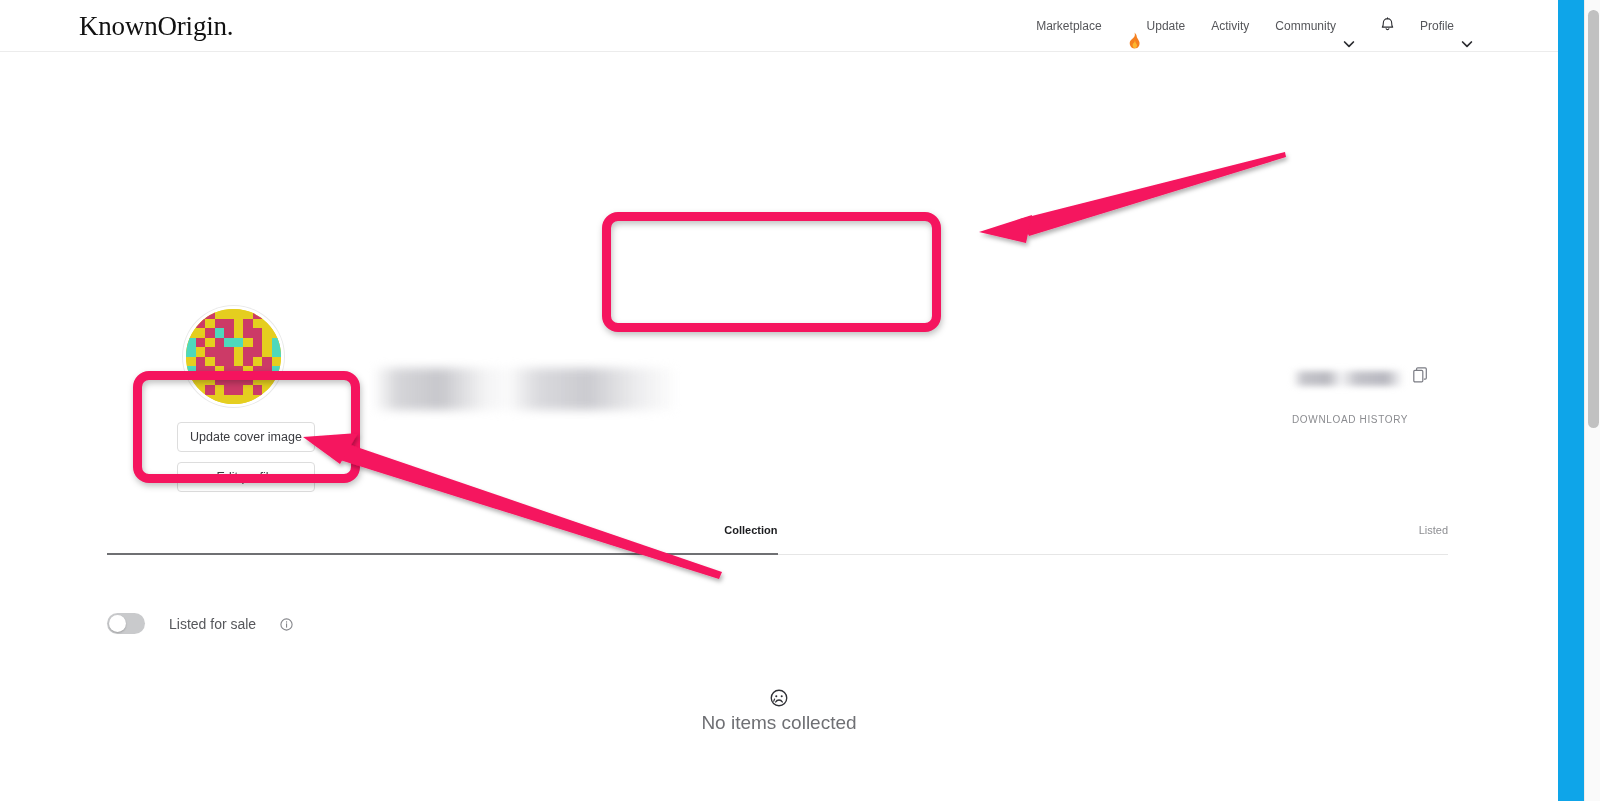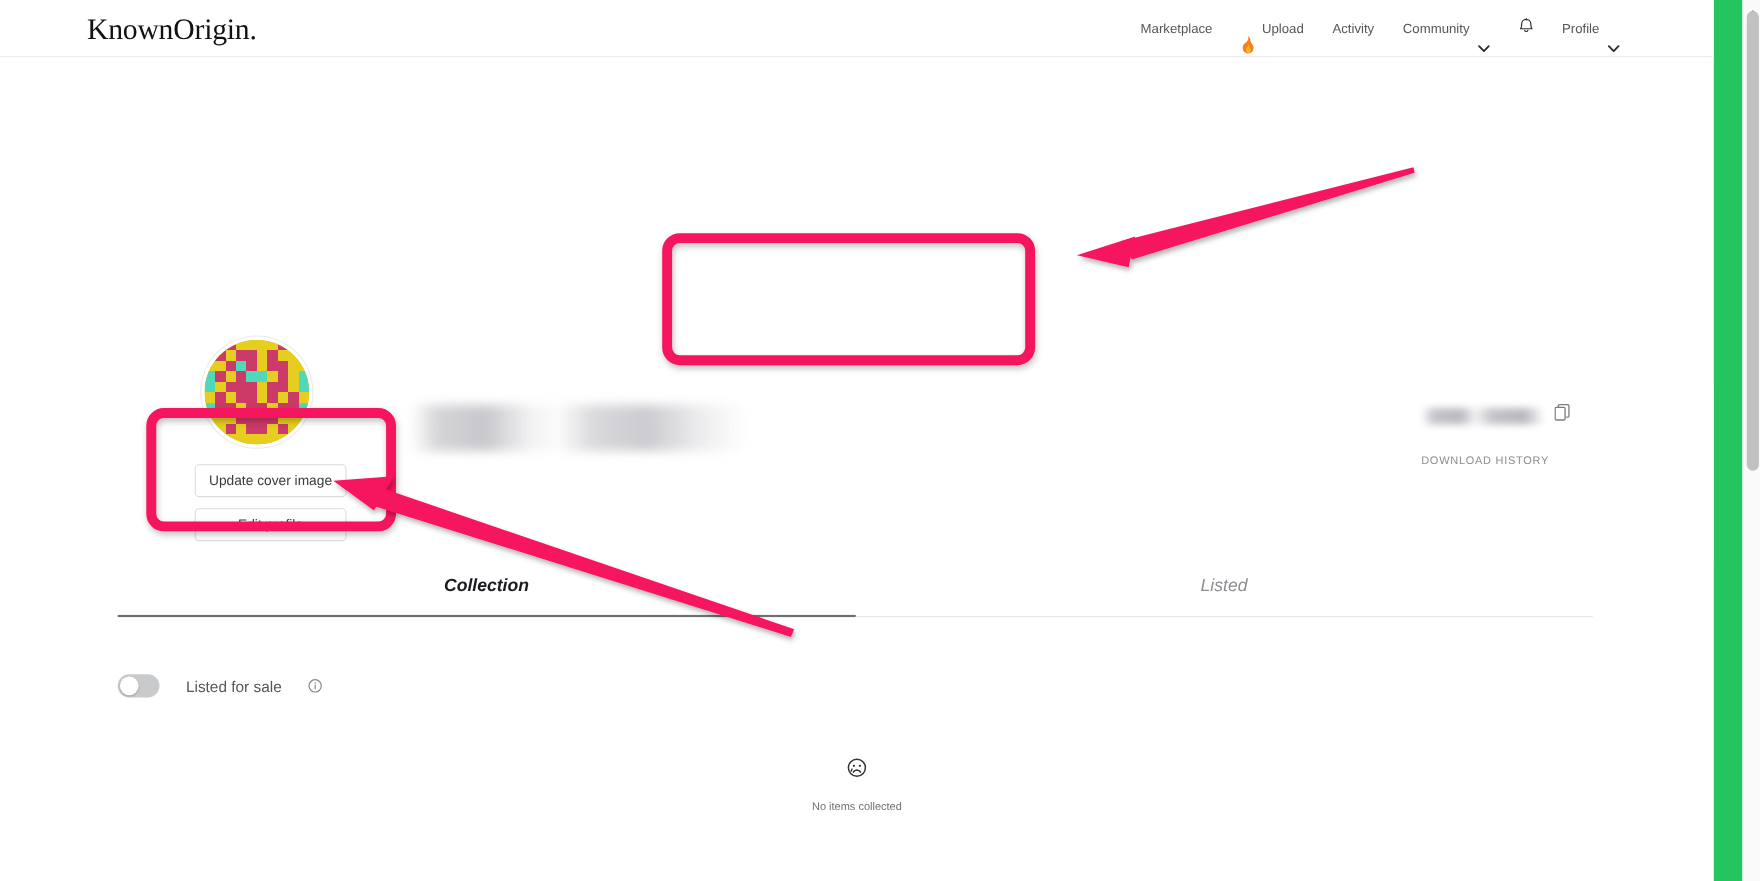--- a/index.html
+++ b/index.html
@@ -5,21 +5,21 @@
   * { box-sizing: border-box; margin: 0; padding: 0; }
   html, body {
     width: 1600px; height: 801px;
     font-family: "Liberation Sans", sans-serif;
     background: #ffffff;
     overflow: hidden;
   }
   #page {
     position: relative;
     width: 1600px; height: 801px;
-    background: #22c55e;
+    background: #0ea5e9;
   }
 
   
   #viewport {
     position: absolute; left: 0; top: 0;
     width: 1558px; height: 801px;
     overflow: hidden;
     background: #ffffff;
   }
 
@@ -194,28 +194,27 @@
 
   
   #tabs {
     position: absolute;
     left: 107px; top: 524px;
     width: 1341px;
     display: flex;
   }
   .tab {
     flex: 1 1 0;
-    text-align: center;
+    text-align: right;
     padding-bottom: 17px;
-    font-size: 16px;
+    font-size: 11px;
     color: #8d8e92;
     border-bottom: 1px solid #e6e6e6;
     cursor: pointer;
     position: relative;
-    font-style: italic;
   }
   .tab.active {
     color: #1b1c1f;
     font-weight: bold;
     border-bottom: 2px solid #6f7073;
   }
 
   
   #filter-row {
     position: absolute;
@@ -251,22 +250,22 @@
     left: 0; top: 686px;
     width: 1558px;
     text-align: center;
   }
   #empty-icon {
     font-size: 17px;
     line-height: 22px;
     color: #303135;
   }
   #empty-text {
-    margin-top: 20px;
-    font-size: 10px;
+    margin-top: 4px;
+    font-size: 19px;
     color: #6f7074;
     text-align: center;
   }
 
   
   #annotations {
     position: absolute; left: 0; top: 0;
     width: 1600px; height: 801px;
     pointer-events: none;
   }
@@ -316,21 +315,21 @@
           <span>Marketplace</span>
         </div>
 
         <div class="nav-item">
           <span class="flame">
             <svg viewBox="0 0 13 17" width="13" height="17">
               <path d="M6.5 0.4C6.5 0.4 7.6 3.0 6.1 5.0C4.6 7.0 2.9 7.4 2.0 9.6C1.1 11.8 2.3 16.6 6.5 16.6C10.7 16.6 12.2 12.6 11.3 9.8C10.4 7.0 8.6 6.2 8.6 3.8C8.6 2.3 6.5 0.4 6.5 0.4Z" fill="#F58020"></path>
               <path d="M6.6 7.6C6.6 7.6 7.3 9.2 6.3 10.3C5.4 11.4 4.6 11.8 4.6 13.2C4.6 14.7 5.6 16.1 6.8 16.1C8.3 16.1 9.2 14.7 9.0 13.2C8.8 11.6 7.6 11.2 7.4 9.9C7.2 8.8 6.6 7.6 6.6 7.6Z" fill="#FDB62F"></path>
             </svg>
           </span>
-          <span>Upload</span>
+          <span>Update</span>
         </div>
 
         <div class="nav-item">
           <span>Activity</span>
         </div>
 
         <div class="nav-item">
           <span>Community</span>
           <span class="chev">
             <svg viewBox="0 0 14 14" width="14" height="14">

